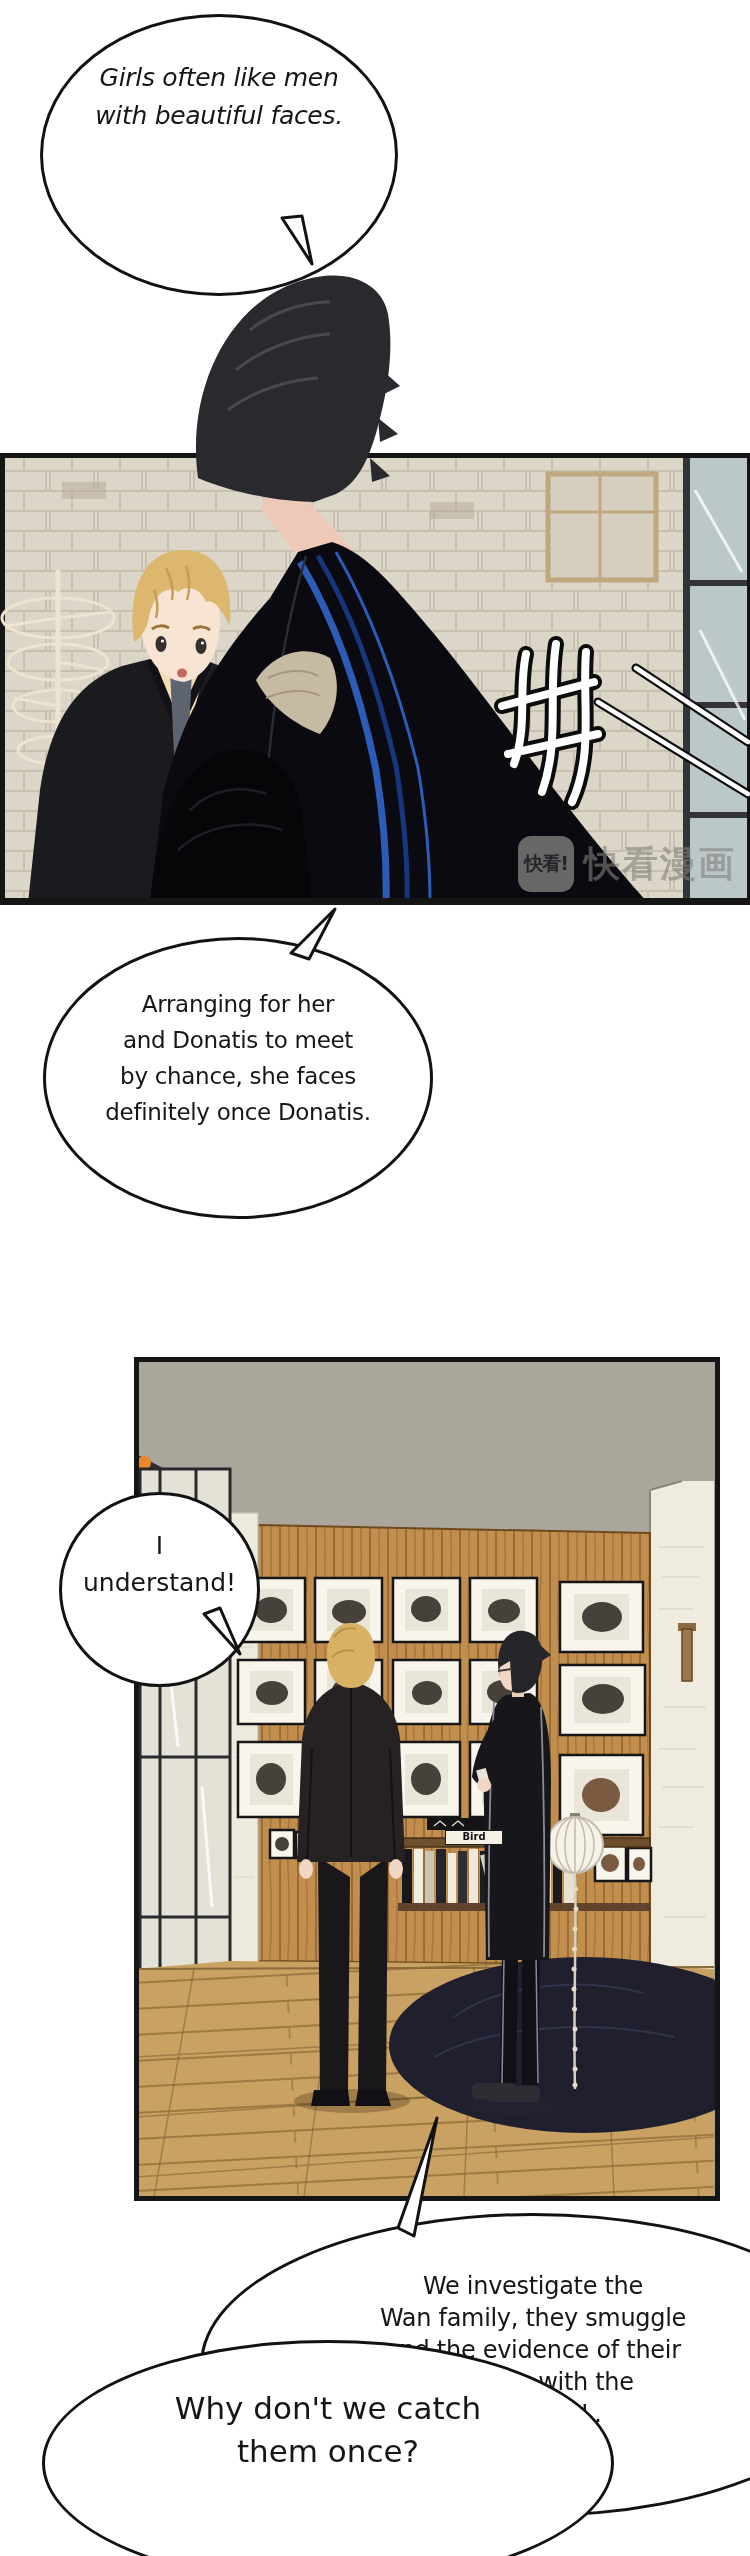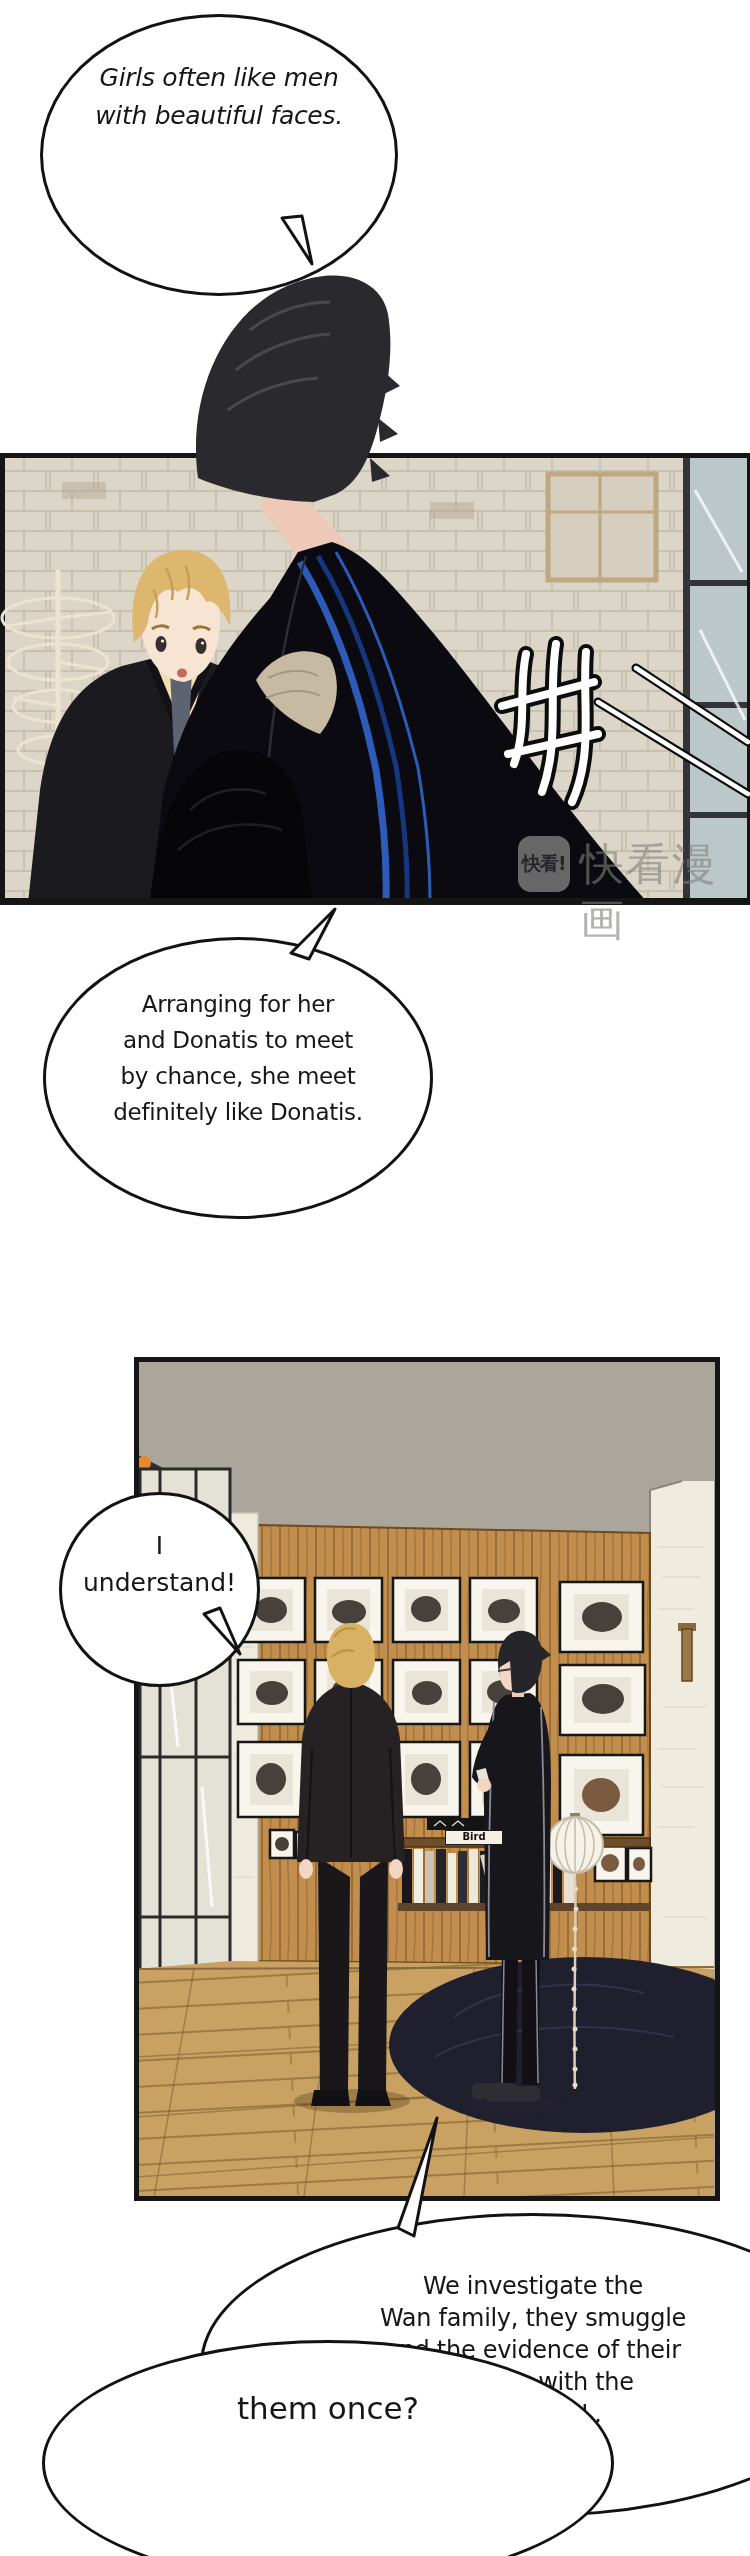--- a/index.html
+++ b/index.html
@@ -13,21 +13,21 @@
   .b1{left:40px;top:14px;width:352px;height:234px;padding-top:42px;font-size:25px;line-height:38px;letter-spacing:-.3px;font-style:italic;}
   .b2{left:43px;top:937px;width:384px;height:230px;padding-top:46px;font-size:23px;line-height:36px;letter-spacing:-.3px;text-align:center;}
   .b3{left:59px;top:1492px;width:195px;height:157px;padding-top:32px;font-size:25px;line-height:37px;}
   .b4{left:200px;top:2213px;width:660px;height:244px;padding-top:54px;font-size:24px;line-height:32px;letter-spacing:-.3px;}
   .b5{left:42px;top:2340px;width:566px;height:196px;padding-top:44px;font-size:31px;line-height:43px;z-index:12;}
   .tail{position:absolute;z-index:11;}
   
   .watermark{position:absolute;left:518px;top:836px;display:flex;align-items:flex-start;gap:10px;z-index:3;}
   .wm-logo{width:56px;height:56px;border-radius:13px;background:rgba(125,125,125,.82);color:#26262a;
            display:flex;align-items:center;justify-content:center;font-weight:bold;font-size:19px;letter-spacing:-1px;}
-  .wm-text{font-size:44px;font-weight:normal;color:rgba(128,126,122,.60);letter-spacing:2px;line-height:56px;}
+  .wm-text{font-size:36px;font-weight:bold;color:rgba(128,126,122,.60);letter-spacing:2px;line-height:56px;}
   
   .book-label{position:absolute;left:445px;top:1830px;width:58px;height:15px;background:#f4f0e5;
               border:1.5px solid #1c1c1c;box-sizing:border-box;z-index:2;font-size:10px;font-weight:bold;
               line-height:11px;text-align:center;color:#111;}
 </style>
 </head>
 <body>
 
 <div class="page">
 
@@ -327,22 +327,22 @@
     <div class="ln">Girls often like men</div>
     <div class="ln">with beautiful faces.</div>
   </div>
   <svg class="tail" style="left:272px;top:214px" width="60" height="60" viewBox="0 0 60 60">
     <path d="M10,4 L40,50 L30,2 Z" fill="#fff" stroke="#121212" stroke-width="3" stroke-linejoin="round"></path>
   </svg>
 
   <div class="bubble b2">
     <div class="ln">Arranging for her</div>
     <div class="ln">and Donatis to meet</div>
-    <div class="ln">by chance, she meet</div>
-    <div class="ln">definitely like Donatis.</div>
+    <div class="ln">by chance, she faces</div>
+    <div class="ln">definitely once Donatis.</div>
   </div>
   <svg class="tail" style="left:283px;top:903px" width="62" height="62" viewBox="0 0 62 62">
     <path d="M8,50 L52,6 L26,56 Z" fill="#fff" stroke="#121212" stroke-width="3" stroke-linejoin="round"></path>
   </svg>
 
   <div class="bubble b3">
     <div class="ln">I</div>
     <div class="ln">understand!</div>
   </div>
   <svg class="tail" style="left:192px;top:1604px" width="60" height="62" viewBox="0 0 60 62">
@@ -354,16 +354,17 @@
     <div class="ln">Wan family, they smuggle</div>
     <div class="ln">and the evidence of their</div>
     <div class="ln">dealings with the</div>
     <div class="ln">enemy in L.</div>
   </div>
   <svg class="tail" style="left:388px;top:2110px" width="64" height="130" viewBox="0 0 64 130">
     <path d="M10,118 L49,8 L26,126 Z" fill="#fff" stroke="#121212" stroke-width="3" stroke-linejoin="round"></path>
   </svg>
 
   <div class="bubble b5">
+    <div class="ln">Why don't we catch</div>
     <div class="ln">them once?</div>
   </div>
 
 </div>
 
 </body></html>

